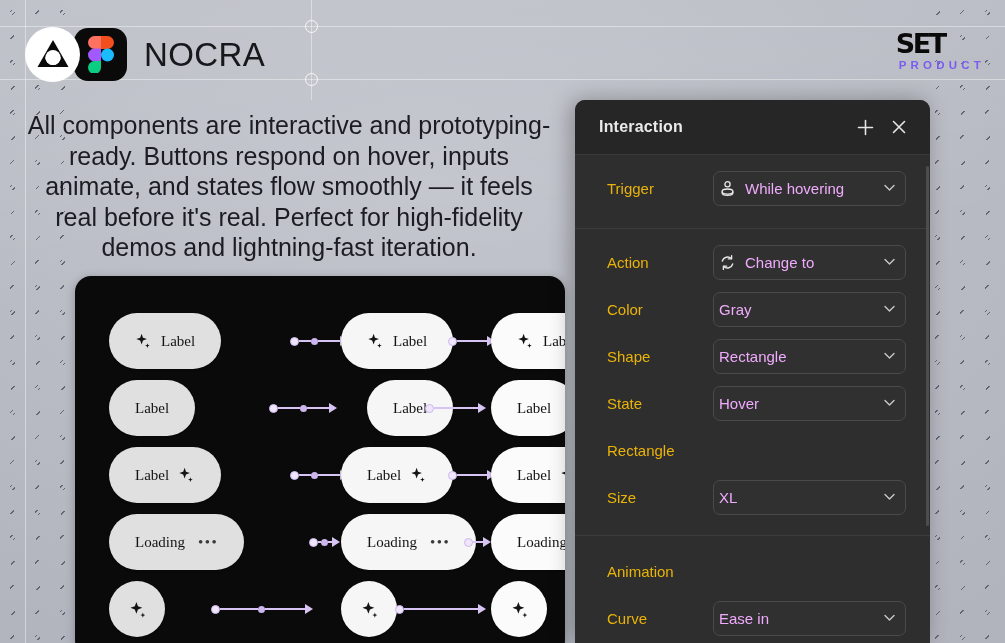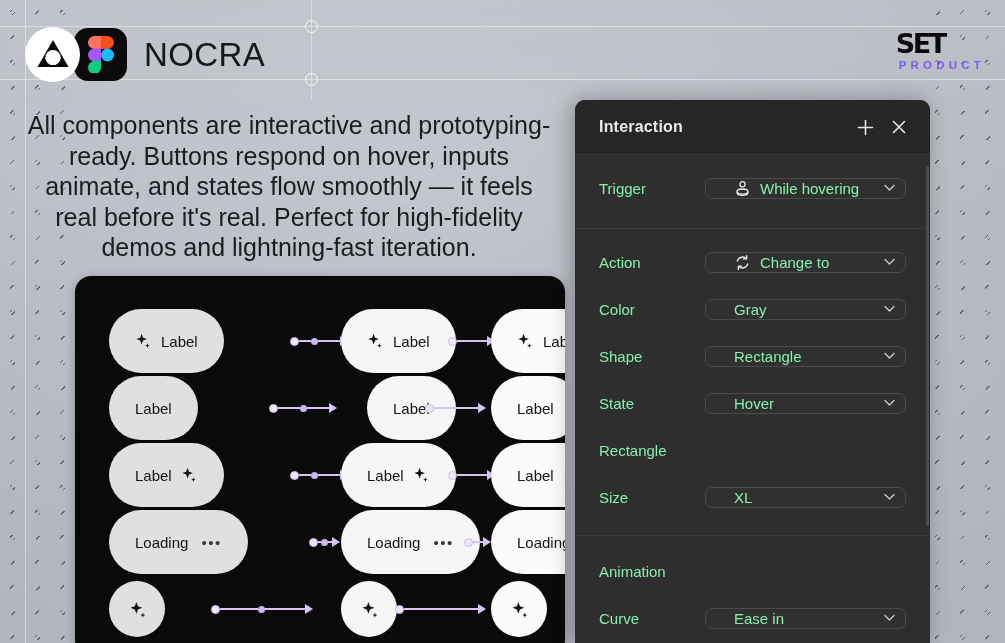--- a/index.html
+++ b/index.html
@@ -112,21 +112,21 @@
   }
   .cell { position:relative; height: 58px; display:flex; align-items:center; }
   .btn {
     display:inline-flex; align-items:center; gap: 9px;
     border-radius: 999px;
     color: #141414;
     white-space: nowrap;
     font-size: 15px;
     box-shadow: 0 1px 2px rgba(0,0,0,.35);
   }
-  .btn.lg { height: 64px; padding: 0 26px; }
+  .btn.lg { height: 56px; padding: 0 26px; font-family: Liberation Serif, serif; }
   .btn.icononly { height: 56px; width: 56px; padding: 0; justify-content:center; border-radius: 50%; }
   .bg-gray  { background: #e0e0e0; }
   .bg-white { background: #f6f6f6; }
   .bg-pure  { background: #fbfbfb; }
   .sparkle { display:inline-block; width:17px; height:17px; }
   .dots { letter-spacing: 1.5px; font-size: 15px; color:#3a3a3a; }
 
   
   .conn { position:absolute; top:50%; transform: translateY(-50%); height: 14px; display:flex; align-items:center; }
   .conn .node {
@@ -160,30 +160,30 @@
   .hdr-icon {
     width: 26px; height: 26px; display:flex; align-items:center; justify-content:center;
     color:#e6e6e6; margin-left: 8px; cursor:pointer;
   }
   .panel-section { padding: 6px 0 12px 0; }
   .sec-divider { height:1px; background:#3c3c3c; margin: 2px 0 0 0; }
   .row {
     display:flex; align-items:center;
     height: 47px; padding: 0 24px;
   }
-  .row-label { width: 106px; color:#86efac; font-size: 15px; }
+  .row-label { width: 106px; color:#eab308; font-size: 15px; margin-left: 8px; }
   .select {
     flex: 1;
-    height: 21px;
+    height: 35px;
     background: #303030;
     border: 1px solid #4a4a4a;
     border-radius: 7px;
     display:flex; align-items:center;
-    padding: 0 10px 0 28px;
-    color:#86efac; font-size: 15px;
+    padding: 0 10px 0 5px;
+    color:#f0abfc; font-size: 15px;
     gap: 9px;
     cursor: pointer;
   }
   .select .val { flex:1; }
   .chev { color:#c9c9c9; font-size: 11px; line-height: 1; }
   .sel-icon { width:17px; height:17px; display:inline-flex; align-items:center; color:#e8e8e8; }
   #panel-scrollbar {
     position:absolute; right:1px; top:66px; width:3px; height:360px;
     background:#4d4d4d; border-radius:2px;
   }

